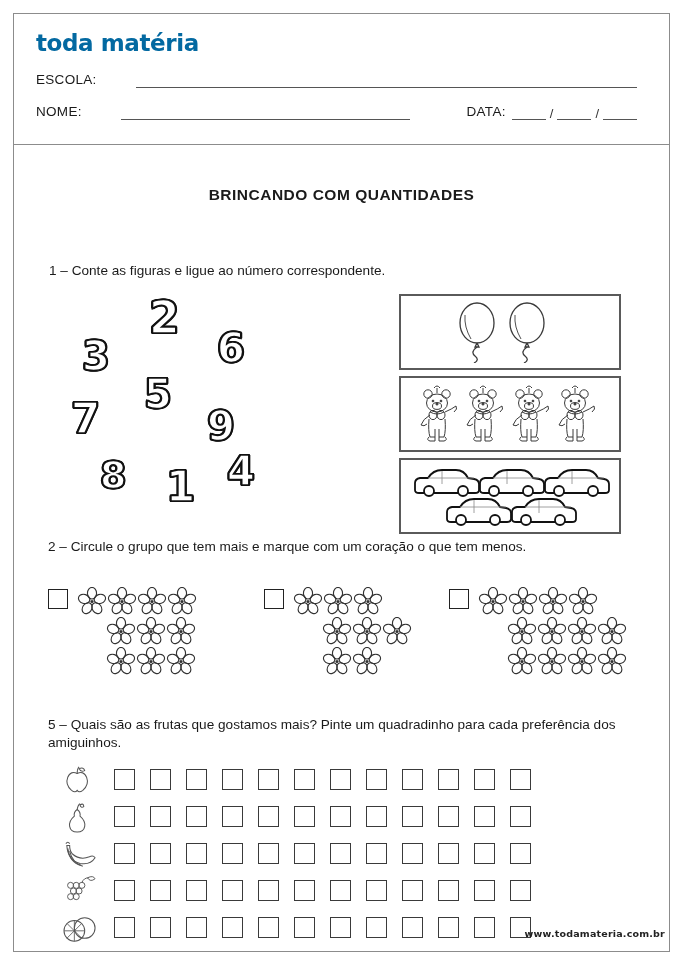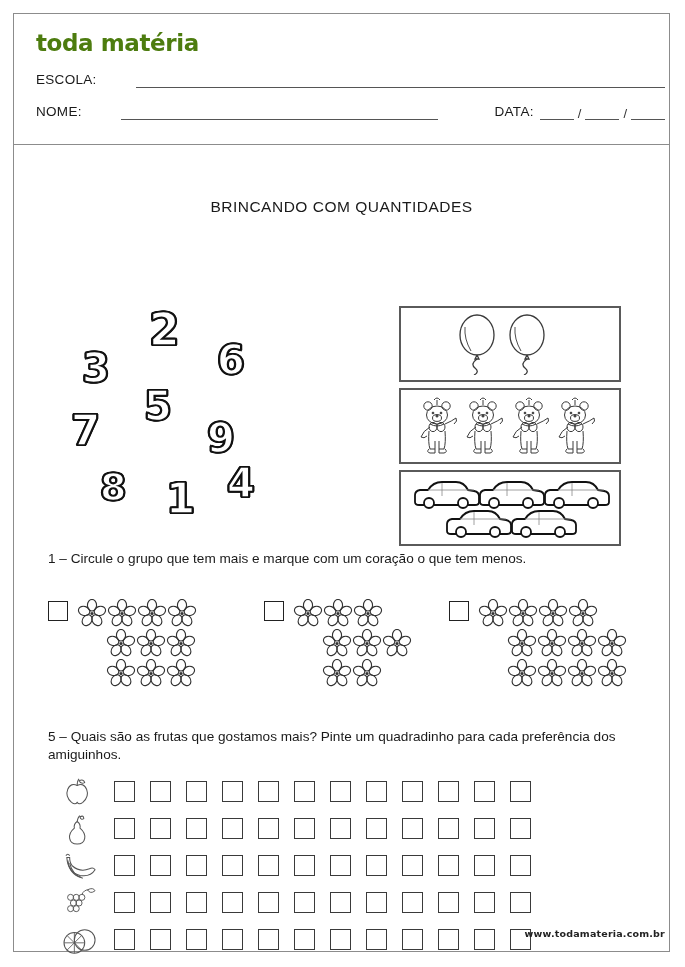--- a/index.html
+++ b/index.html
@@ -33,27 +33,27 @@
     border-bottom: 1.5px solid #8c8c8c;
     box-sizing: border-box;
   }
   .brand {
     position: absolute;
     left: 22px;
     top: 16px;
     font-size: 23px;
     font-weight: bold;
     letter-spacing: -0.4px;
-    color: #4d7c0f;
+    color: #0369a1;
     font-family: "DejaVu Sans", sans-serif;
   }
   .field-row {
     position: absolute;
     left: 22px;
-    right: 4px;
+    right: 32px;
     display: flex;
     align-items: flex-end;
     gap: 30px;
   }
   .field-row.escola { top: 58px; }
   .field-row.nome   { top: 90px; }
   .field-label {
     font-size: 13.5px;
     letter-spacing: 0.3px;
     color: #1a1a1a;
@@ -88,23 +88,23 @@
   }
 
   
   .body-area {
     position: relative;
     padding: 0;
   }
   .worksheet-title {
     text-align: center;
     font-size: 15.5px;
-    font-weight: normal;
+    font-weight: bold;
     letter-spacing: 0.5px;
-    margin-top: 53px;
+    margin-top: 41px;
   }
   .q-text {
     font-size: 13.6px;
     line-height: 1.35;
     margin: 0;
     color: #1a1a1a;
   }
   .q1 { position: absolute; left: 35px; top: 76px; }
   .q2 { position: absolute; left: 34px; top: 352px; width: 560px; }
   .q3 { position: absolute; left: 34px; top: 530px; width: 600px; }
@@ -228,20 +228,21 @@
         <span class="slash">/</span>
         <span class="blank"></span>
       </span>
     </div>
   </div>
 
   <div class="body-area">
 
     <div class="worksheet-title">BRINCANDO COM QUANTIDADES</div>
 
+    <p class="q-text q1">1 – Conte as figuras e ligue ao número correspondente.</p>
 
     <div class="ex1">
       <div id="ex1-numbers">
           <div class="num" style="left: 68px; top: 50px; font-size: 40px;">3</div>
           <div class="num" style="left: 135px; top: 10px; font-size: 44px;">2</div>
           <div class="num" style="left: 203px; top: 42px; font-size: 40px;">6</div>
           <div class="num" style="left: 130px; top: 88px; font-size: 40px;">5</div>
           <div class="num" style="left: 57px; top: 112px; font-size: 42px;">7</div>
           <div class="num" style="left: 193px; top: 120px; font-size: 40px;">9</div>
           <div class="num" style="left: 86px; top: 170px; font-size: 38px;">8</div>
@@ -322,21 +323,21 @@
             <use href="#car" x="3" y="1"></use>
             <use href="#car" x="68" y="1"></use>
             <use href="#car" x="133" y="1"></use>
             <use href="#car" x="35" y="30"></use>
             <use href="#car" x="100" y="30"></use>
           </svg>
         </div>
       </div>
     </div>
 
-    <p class="q-text q2">1 – Circule o grupo que tem mais e marque com um coração o que tem menos.</p>
+    <p class="q-text q2">2 – Circule o grupo que tem mais e marque com um coração o que tem menos.</p>
 
     <div class="ex2">
       <div class="flower-group fg1">
         <div class="fg-head">
           <div class="checkbox-sq"></div>
           <div class="flower-rows" id="fg1-rows">
               <div class="frow">
                 <svg class="flower" viewBox="0 0 28 28">
                   <use href="#sym-flower"></use>
                 </svg>

